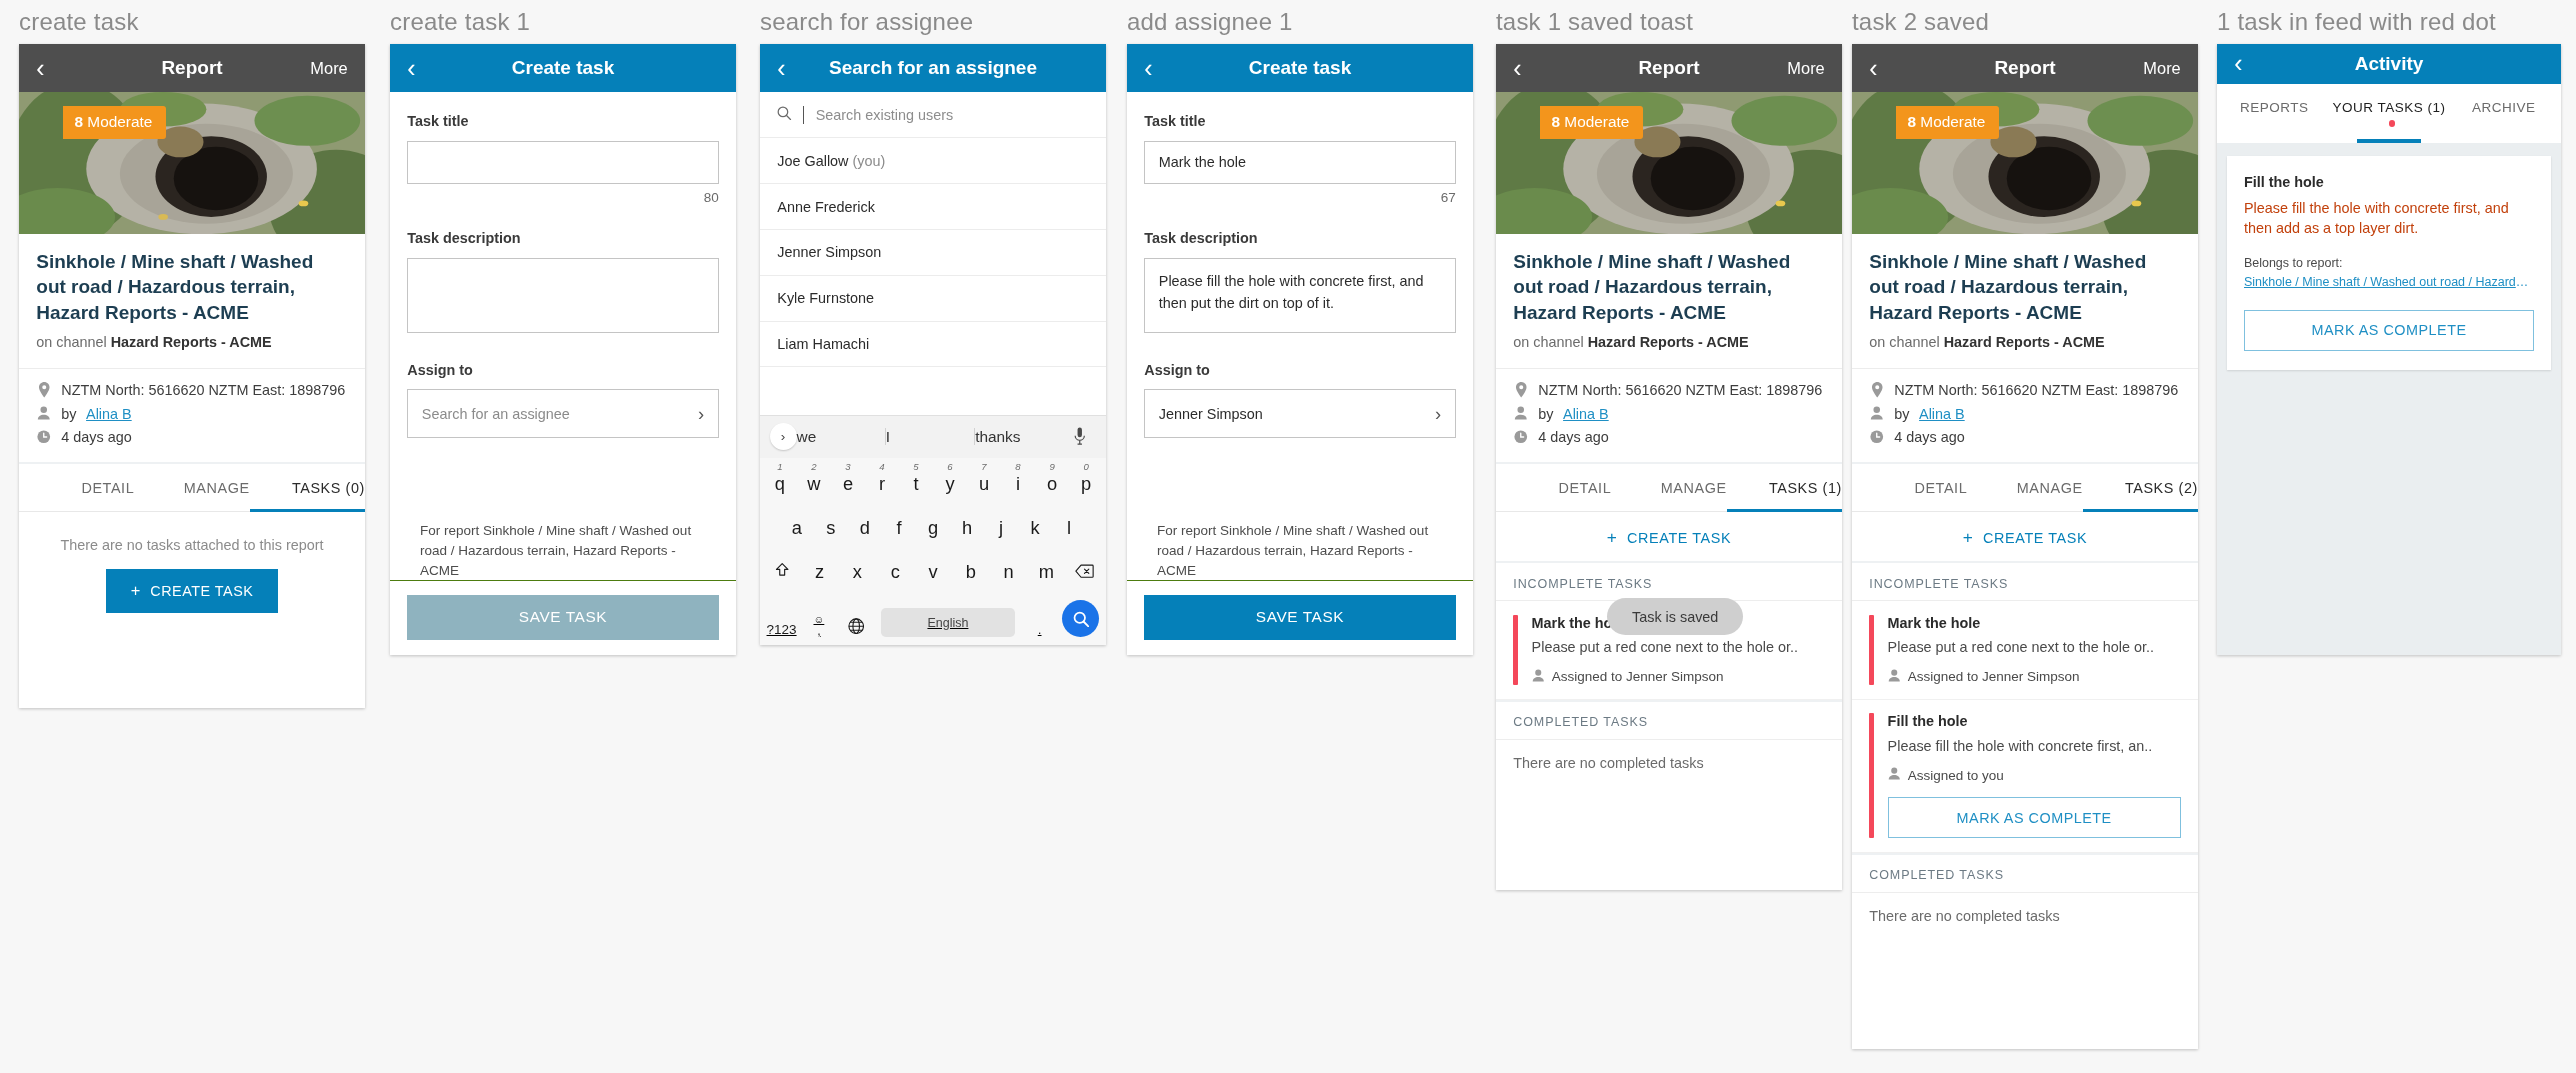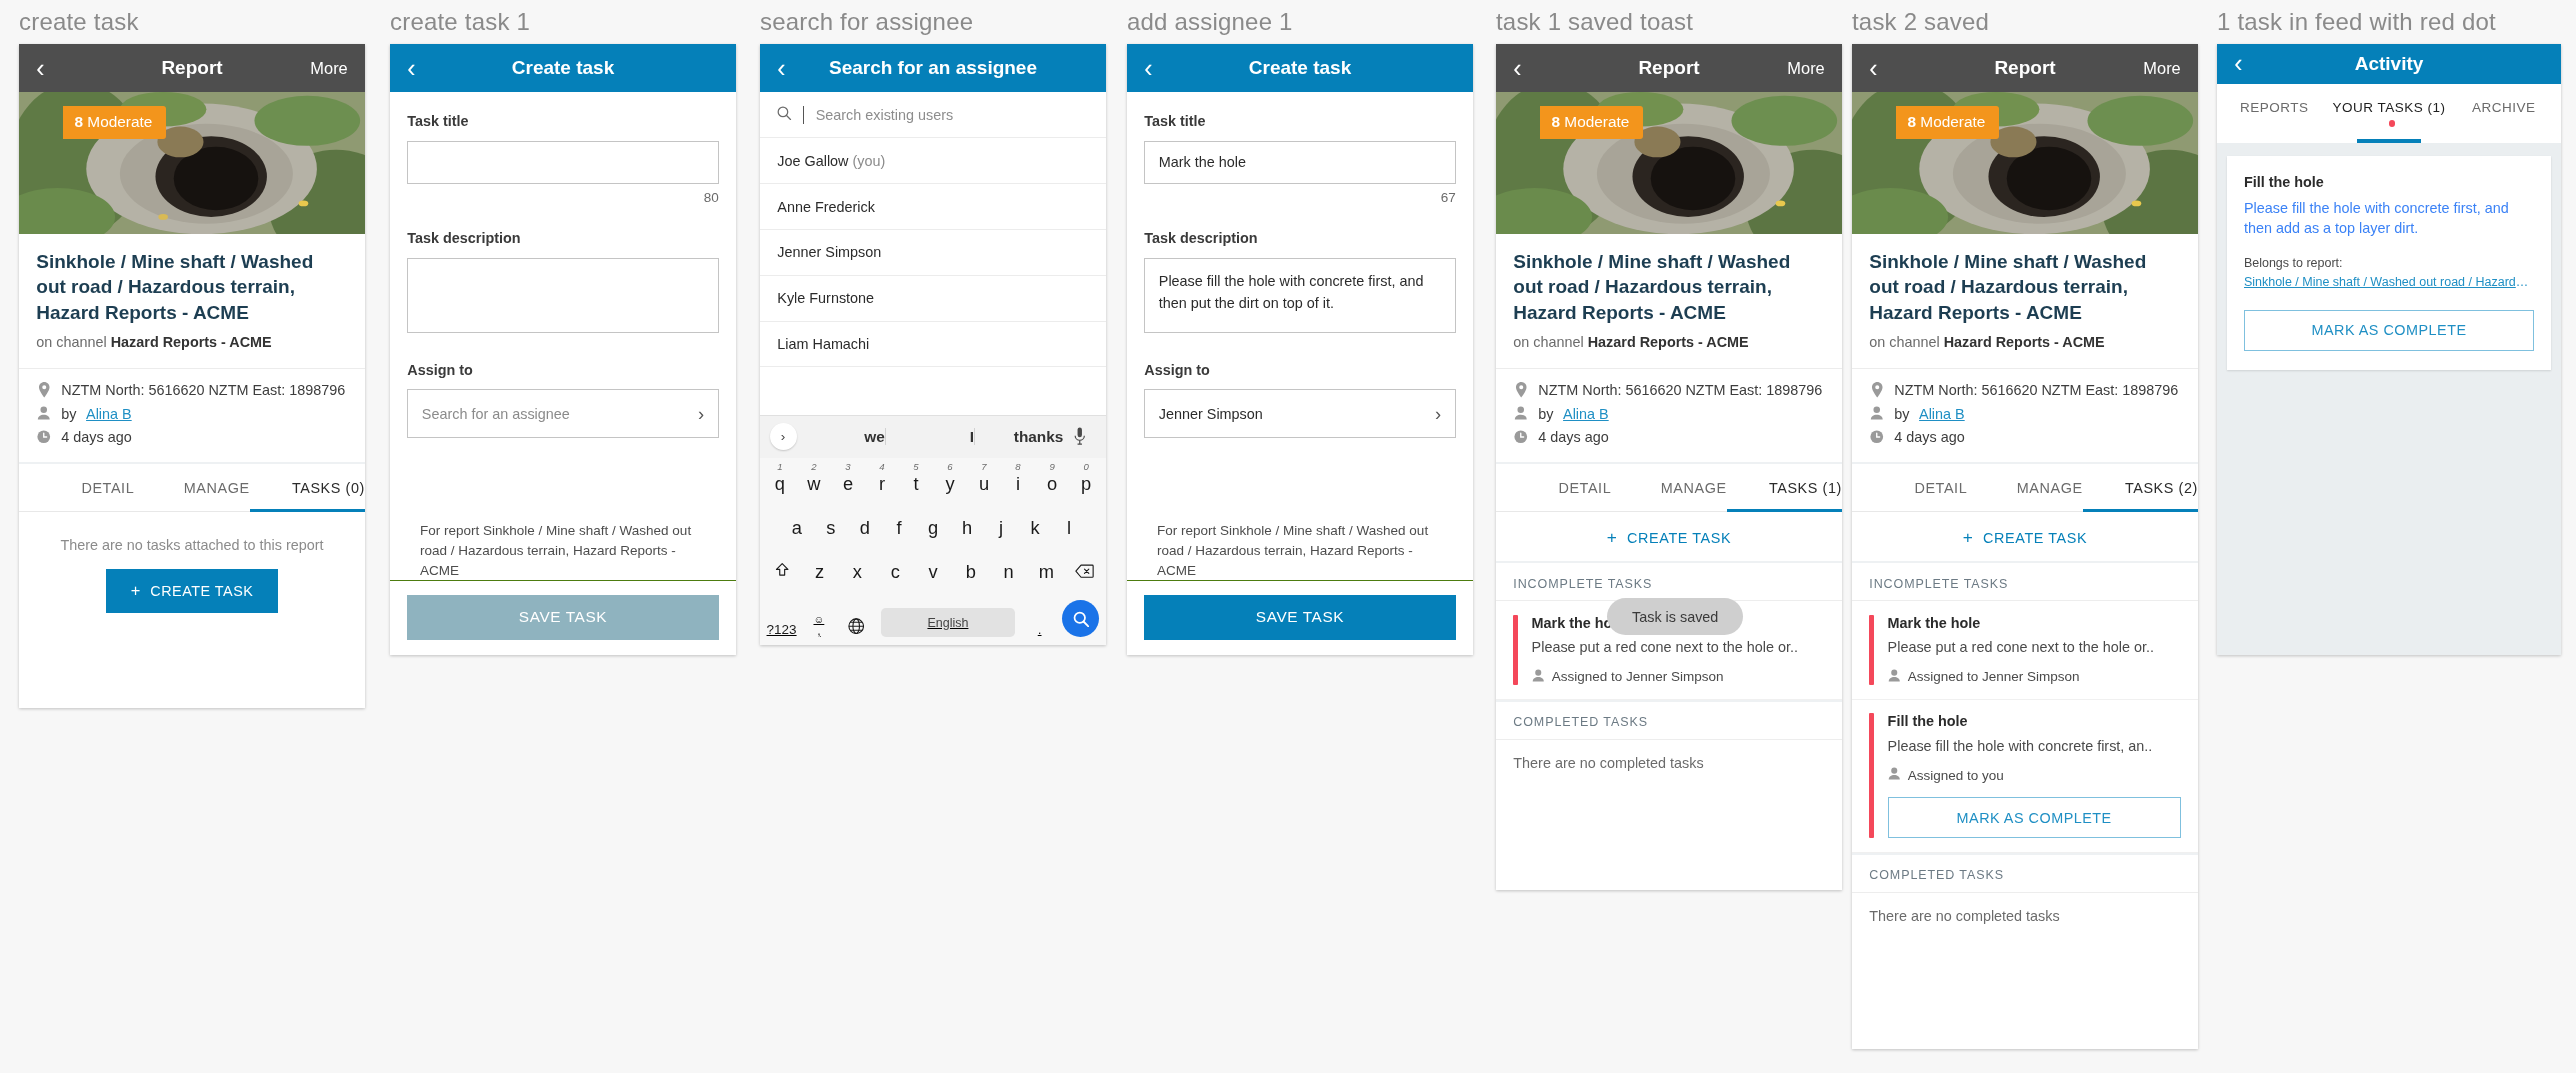--- a/index.html
+++ b/index.html
@@ -158,21 +158,21 @@
     border-bottom: 1px solid #ececec; }
   .user-row .you { color: #8b8b8b; }
 
   
   .kb { background: #f7f7f7; border-top: 1px solid #e0e0e0; }
   .kb-suggest { display: flex; align-items: center; height: 42px;
     background: #f2f2f2; padding: 0 9.6px; }
   .kb-suggest .expand { width: 27px; height: 27px; border-radius: 50%;
     background: #fff; display: flex; align-items: center; justify-content: center;
     font-size: 13.5px; color: #444; box-shadow: 0 1px 1.9px rgba(0,0,0,.18); }
-  .kb-suggest .sug { flex: 1; text-align: right; font-size: 15.4px; color: #333; font-weight: bold; }
+  .kb-suggest .sug { flex: 1; text-align: left; font-size: 15.4px; color: #333; }
   .kb-suggest .divider { width: 1px; height: 17.3px; background: #d2d2d2; }
   .kb-rows { padding: 5.8px 2.9px 7.7px; }
   .kb-row { display: flex; justify-content: center; align-items: flex-start;
     height: 44px; }
   .key { flex: 1; text-align: center; position: relative; font-size: 18.3px;
     color: #1a1a1a; padding-top: 9.6px; }
   .key .num { position: absolute; top: -1.9px; left: 0; right: 0;
     font-size: 9.6px; color: #6d6d6d; }
   .kb-row.r2 { padding: 0 5%; }
   .kb-row.r3 .key { font-size: 18.3px; }
@@ -191,21 +191,21 @@
   .act-tab.active { color: #1f1f1f; }
   .act-tab.active::after { content: ""; position: absolute; left: 22%;
     right: 22%; bottom: 0; height: 3.8px; background: #0580b9; }
   .act-tab .dot { display: inline-block; width: 6.7px; height: 6.7px;
     border-radius: 50%; background: #f4485a; vertical-align: middle;
     margin-left: 5.8px; }
   .act-body { background: #eaeef0; padding: 13.5px 9.6px 9.6px; height: 100%; }
   .act-card { background: #fff; padding: 17.3px 17.3px 19px;
     box-shadow: 0 1px 1.9px rgba(0,0,0,.12); }
   .act-title { font-size: 14.4px; font-weight: bold; color: #2b2b2b; }
-  .act-desc { font-size: 14.4px; color: #3b82f6; margin-top: 8.7px; line-height: 1.4; }
+  .act-desc { font-size: 14.4px; color: #c2410c; margin-top: 8.7px; line-height: 1.4; }
   .act-belongs { font-size: 12.5px; color: #4a4a4a; margin-top: 17.3px; }
   .act-link { display: block; font-size: 12.5px; color: #1f8fc4;
     text-decoration: underline; margin-top: 4.8px;
     white-space: nowrap; overflow: hidden; text-overflow: ellipsis; }
   .act-card .btn-outline { margin-top: 21px; }
 </style>
 </head>
 <body>
 
 <div class="board">

